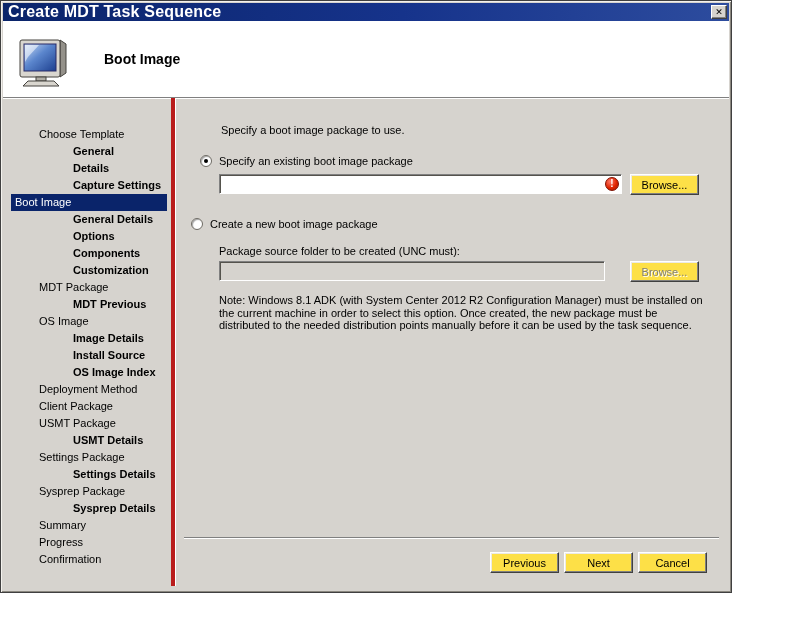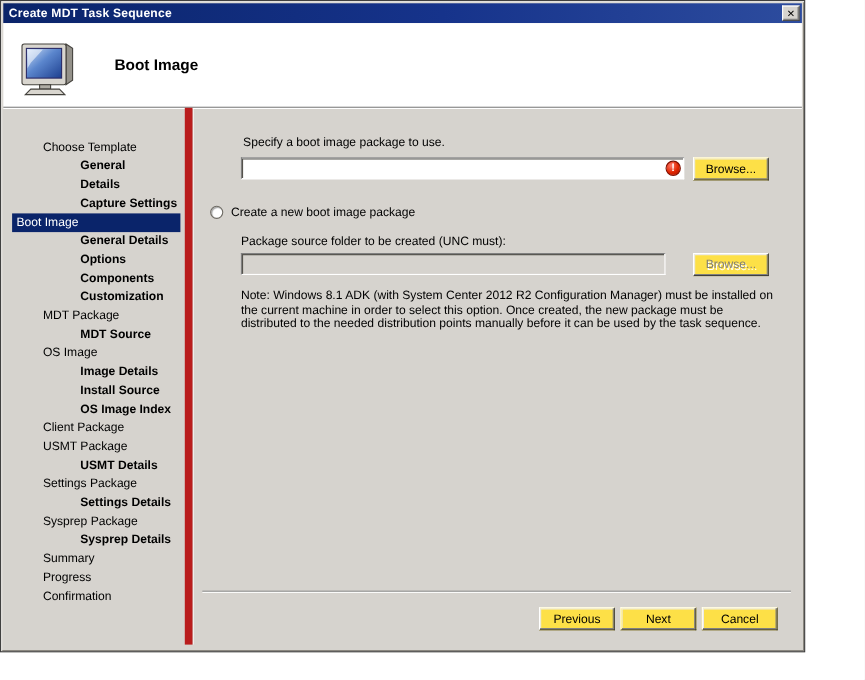--- a/index.html
+++ b/index.html
@@ -11,41 +11,41 @@
   .window {
     position:absolute; left:0; top:17; width:732px; height:593px;
     background:#d6d3ce; border:1px solid #404040; padding:2px;
     box-shadow: inset 1px 1px 0 #f4f2ee, inset -1px -1px 0 #8a877f;
   }
   .titlebar {
     height:18px; display:flex; align-items:center;
     background: linear-gradient(90deg, #0a246a 0%, #16338b 55%, #2d4c9e 100%);
     padding:0 2px 0 5px;
   }
-  .titlebar-text { flex:1; color:#fff; font-weight:bold; font-size:11px; letter-spacing:0.2px; }
+  .titlebar-text { flex:1; color:#fff; font-weight:bold; font-size:16px; letter-spacing:0.2px; }
   .close-btn {
     width:16px; height:14px; background:#d6d3ce; text-align:center;
     border:1px solid; border-color:#fff #404040 #404040 #fff;
     box-shadow: inset -1px -1px 0 #808080;
     font-size:9px; line-height:12px; color:#000; cursor:default;
   }
 
   
   .header {
     height:77px; background:#fff; display:flex; align-items:center;
     padding-left:13px; border-bottom:1px solid #808080;
   }
   .header-icon { flex:none; margin-top:6px; }
   .header-title { margin-left:30px; font-size:14px; font-weight:bold; color:#000; }
 
   
   .wbody { display:flex; height:488px; box-shadow: inset 0 1px 0 #fff; }
   .sidebar {
     width:172px; flex:none; padding-top:28px; position:relative;
-    border-right:7px solid #b91c1c;
+    border-right:4px solid #b91c1c;
   }
   .nav-item { height:17px; line-height:17px; padding-left:36px; white-space:nowrap; cursor:default; }
   .nav-item.lvl1 { padding-left:70px;font-weight:bold; }
   .nav-item.selected {
     background:#0a246a; color:#fff;
     margin-left:8px; margin-right:4px; padding-left:4px;
   }
 
   .main { flex:1; position:relative; box-shadow: inset 1px 0 0 #fff; }
   .intro { margin:26px 0 0 46px; }
@@ -130,41 +130,46 @@
           <div class="nav-item">Choose Template</div>
           <div class="nav-item lvl1">General</div>
           <div class="nav-item lvl1">Details</div>
           <div class="nav-item lvl1">Capture Settings</div>
           <div class="nav-item selected">Boot Image</div>
           <div class="nav-item lvl1">General Details</div>
           <div class="nav-item lvl1">Options</div>
           <div class="nav-item lvl1">Components</div>
           <div class="nav-item lvl1">Customization</div>
           <div class="nav-item">MDT Package</div>
-          <div class="nav-item lvl1">MDT Source</div>
+          <div class="nav-item lvl1">MDT Previous</div>
           <div class="nav-item">OS Image</div>
           <div class="nav-item lvl1">Image Details</div>
           <div class="nav-item lvl1">Install Source</div>
           <div class="nav-item lvl1">OS Image Index</div>
+          <div class="nav-item">Deployment Method</div>
           <div class="nav-item">Client Package</div>
           <div class="nav-item">USMT Package</div>
           <div class="nav-item lvl1">USMT Details</div>
           <div class="nav-item">Settings Package</div>
           <div class="nav-item lvl1">Settings Details</div>
           <div class="nav-item">Sysprep Package</div>
           <div class="nav-item lvl1">Sysprep Details</div>
           <div class="nav-item">Summary</div>
           <div class="nav-item">Progress</div>
           <div class="nav-item">Confirmation</div>
         </div>
 
       <div class="main">
 
         <div class="intro">Specify a boot image package to use.</div>
 
+        <div class="radio-row">
+          <span class="radio checked"></span>
+          <span>Specify an existing boot image package</span>
+        </div>
 
         <div class="field-row">
           <span class="textbox-wrap">
             <input class="textbox" type="text" value="" style="">
             <span class="error-badge">!</span>
           </span>
           <button class="btn browse1">Browse...</button>
         </div>
 
         <div class="radio-row second">

